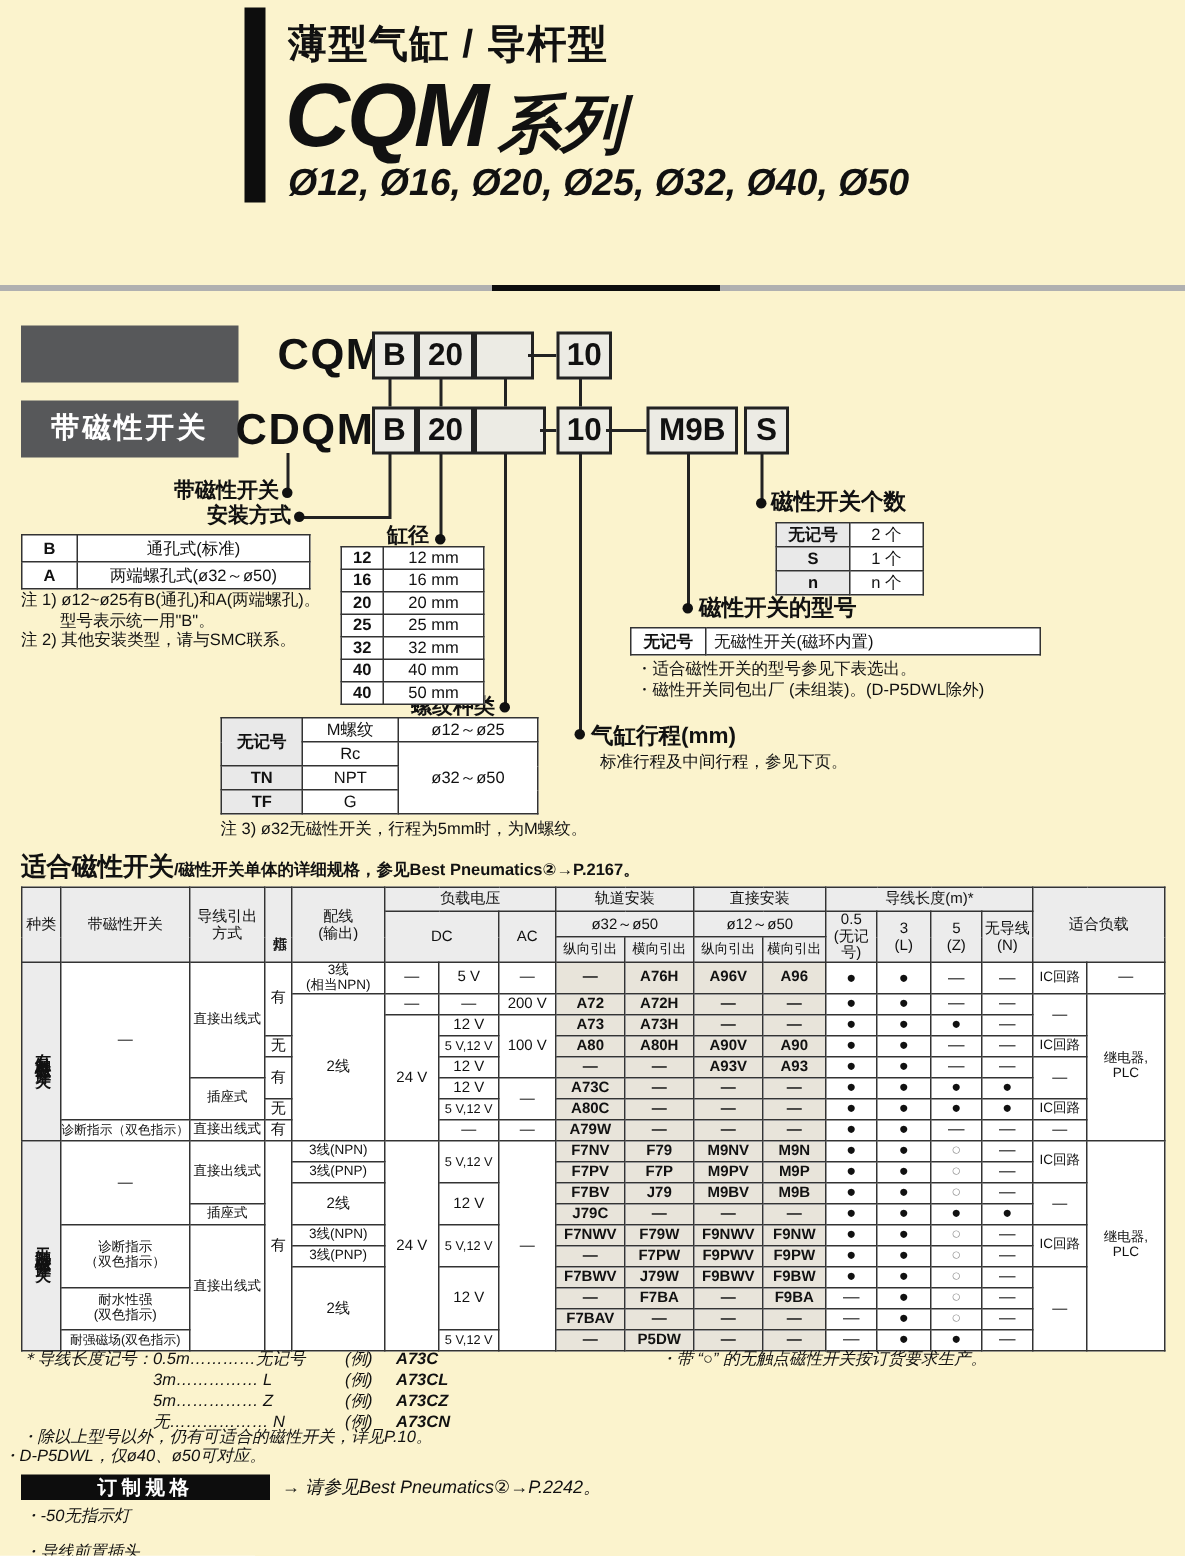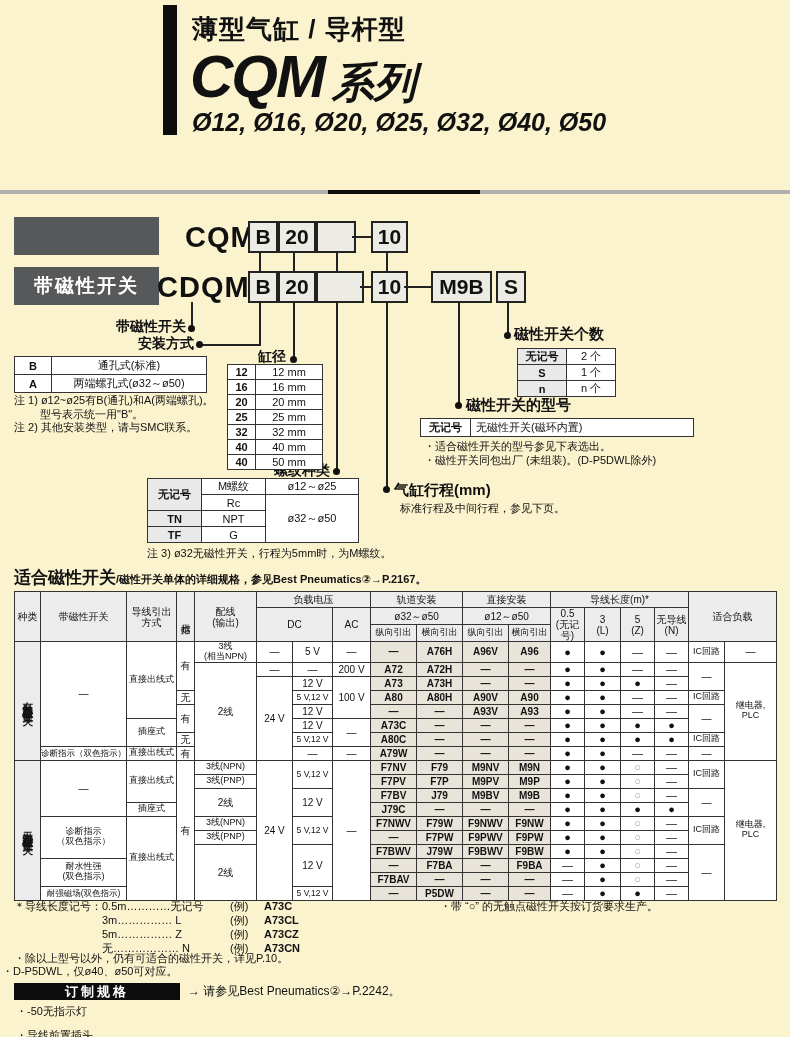--- a/index.html
+++ b/index.html
@@ -55,21 +55,21 @@
   .swt td.sm{font-size:9px;text-align:center;}
   .swt td.xs{font-size:8.5px;}
   .swt td.m{background:#e8e4da;font-weight:bold;}
   .swt td.d{background:#fff;font-size:11px;}
   .swt td.o{color:#9a9a9a;}
   .swt td.v{background:#ececec;writing-mode:vertical-lr;text-orientation:upright;font-weight:bold;
             font-size:10.5px;letter-spacing:2px;padding:2px 0;}
   .swt th.vh{writing-mode:vertical-lr;text-orientation:upright;font-size:9.5px;}
 
   
-  .fn{position:absolute;font-size:11px;line-height:14px;white-space:nowrap;}
+  .fn{position:absolute;font-size:11px;line-height:14px;white-space:nowrap;font-style:italic;}
   .fn .ex{display:inline-block;width:34px;}
   .fn .mono-b{font-weight:bold;}
   .fn-row span.c1{display:inline-block;width:128px;}
   .custom-bar{position:absolute;left:14px;top:983px;width:166px;height:17px;background:#0d0d0d;color:#fff;
               font-size:13px;font-weight:bold;text-align:center;line-height:17px;letter-spacing:3px;}
 </style>
 </head>
 <body>
 
 <div class="page">

